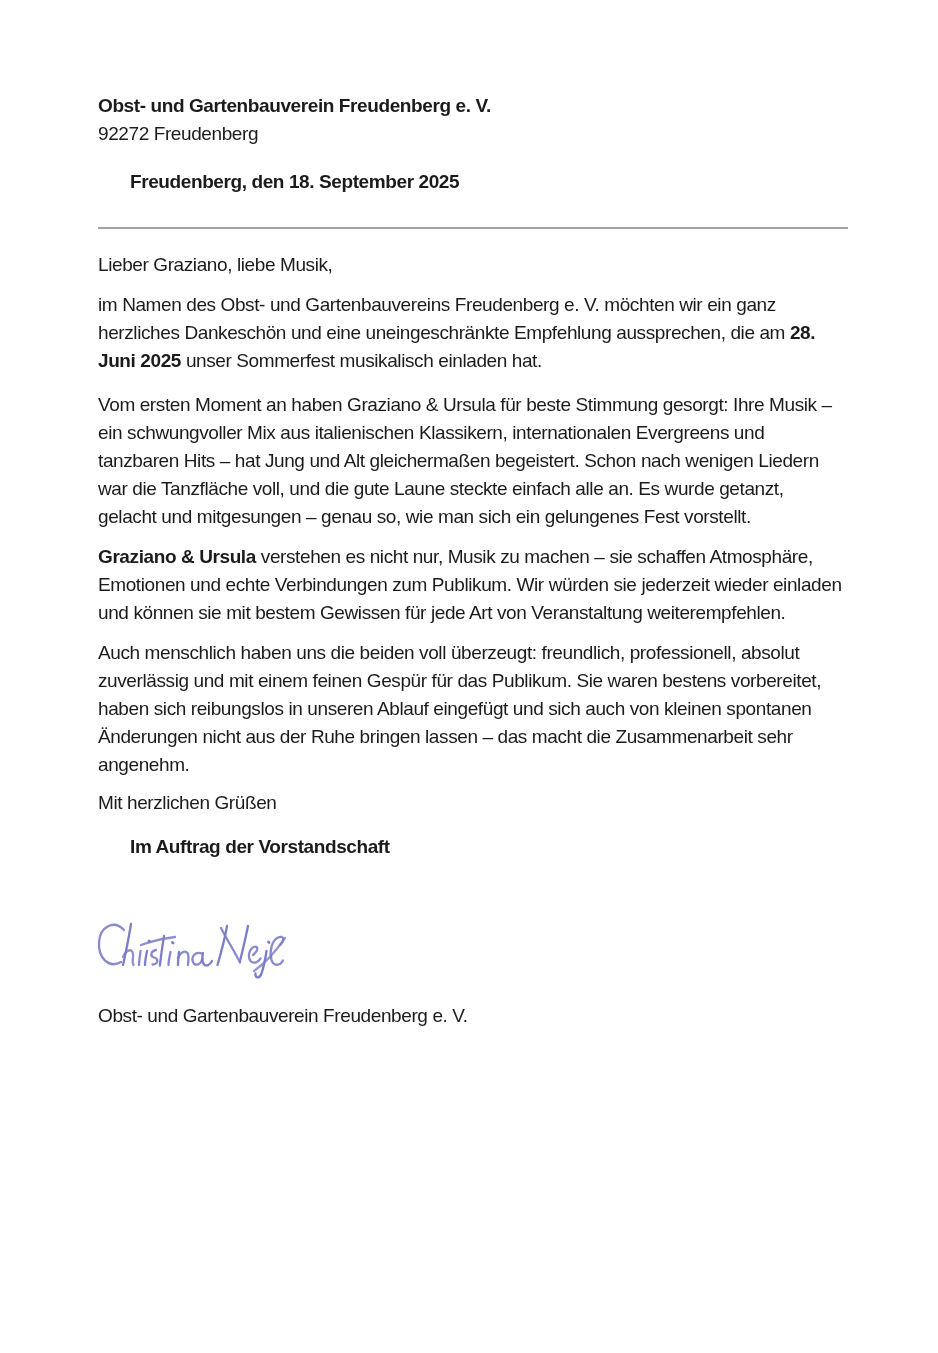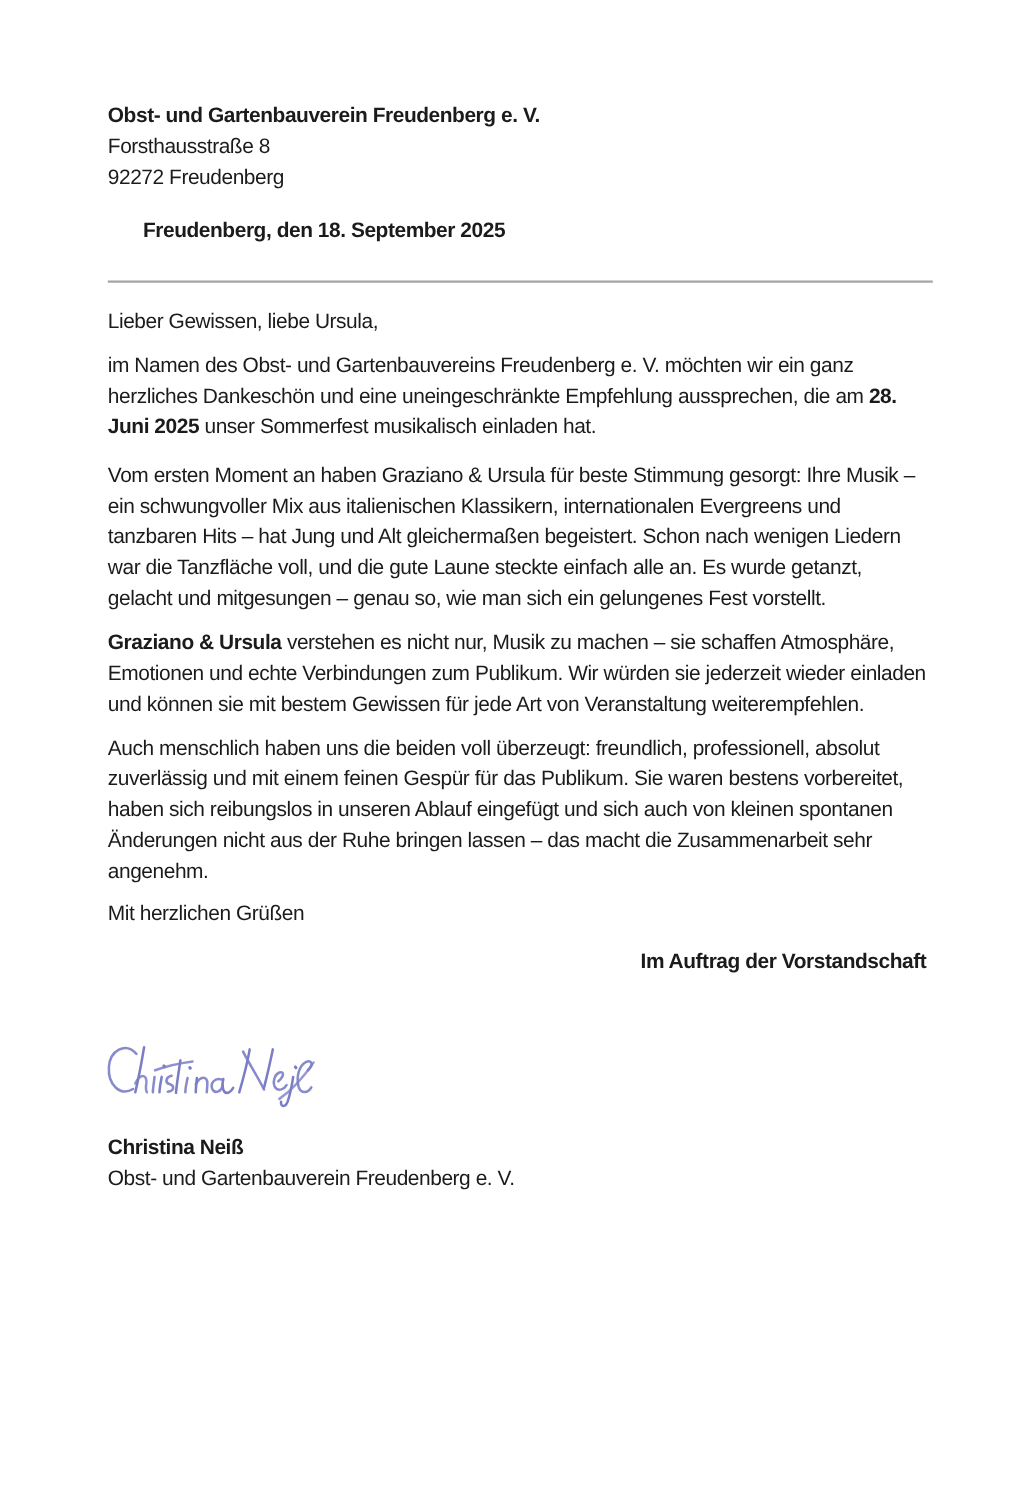--- a/index.html
+++ b/index.html
@@ -30,45 +30,44 @@
   .divider{
     border:none;
     border-top:2px solid var(--divider-color);
     margin:31px 0 0 0;
     width:750px;
   }
   .salutation{margin-top:22px;}
   .body-par{margin:12px 0 0 0;max-width:760px;}
   .body-par.gap-lg{margin-top:16px;}
   .closing{margin-top:10px;}
-  .onbehalf{margin-top:16px;text-align:right;}
+  .onbehalf{margin-top:16px;}
   .signature-wrap{
     margin:53px 0 0 -4px;
     width:194px;height:72px;
   }
   .signature-wrap svg{display:block;}
   .signoff{margin-top:16px;}
   .signoff div{margin:0;}
 </style>
 </head>
 <body>
 
 <div class="page">
 
   <div class="sender-block">
     <div class="bold">Obst- und Gartenbauverein Freudenberg e. V.</div>
-    <div>Forsthausstraße 8</div>
     <div>92272 Freudenberg</div>
   </div>
 
   <div class="dateline bold">Freudenberg, den 18. September 2025</div>
 
   <hr class="divider">
 
-  <div class="salutation">Lieber Gewissen, liebe Ursula,</div>
+  <div class="salutation">Lieber Graziano, liebe Musik,</div>
 
   <div id="paragraphs">
       <p class="body-par"><span>im Namen des Obst- und Gartenbauvereins Freudenberg e. V. möchten wir ein ganz herzliches Dankeschön und eine uneingeschränkte Empfehlung aussprechen, die am </span><b>28. Juni 2025</b><span> unser Sommerfest musikalisch einladen hat.</span></p>
       <p class="body-par gap-lg"><span>Vom ersten Moment an haben Graziano &amp; Ursula für beste Stimmung gesorgt: Ihre Musik – ein schwungvoller Mix aus italienischen Klassikern, internationalen Evergreens und tanzbaren Hits – hat Jung und Alt gleichermaßen begeistert. Schon nach wenigen Liedern war die Tanzfläche voll, und die gute Laune steckte einfach alle an. Es wurde getanzt, gelacht und mitgesungen – genau so, wie man sich ein gelungenes Fest vorstellt.</span></p>
       <p class="body-par"><b>Graziano &amp; Ursula</b><span> verstehen es nicht nur, Musik zu machen – sie schaffen Atmosphäre, Emotionen und echte Verbindungen zum Publikum. Wir würden sie jederzeit wieder einladen und können sie mit bestem Gewissen für jede Art von Veranstaltung weiterempfehlen.</span></p>
       <p class="body-par"><span>Auch menschlich haben uns die beiden voll überzeugt: freundlich, professionell, absolut zuverlässig und mit einem feinen Gespür für das Publikum. Sie waren bestens vorbereitet, haben sich reibungslos in unseren Ablauf eingefügt und sich auch von kleinen spontanen Änderungen nicht aus der Ruhe bringen lassen – das macht die Zusammenarbeit sehr angenehm.</span></p>
     </div>
 
   <div class="closing">Mit herzlichen Grüßen</div>
 
@@ -112,17 +111,16 @@
         <path d="M172.5 37 C171.5 44 170 52 167.5 59.5 C165.5 65 161 64.5 161.5 59.5"></path>
         <path d="M174.5 28 L175 28.5" stroke-width="2.8"></path>
 
         <path d="M186 31 C191 26.5 190 21 184 23.5 C178 26.5 175 37 177.5 46 C179.5 52.5 186 52 189 46.5" opacity="0.9"></path>
         <path d="M160 57 C170 50 181 38.5 191 24" opacity="0.8"></path>
       </g>
     </svg>
   </div>
 
   <div class="signoff">
-    <div class="bold">Christina Neiß</div>
     <div>Obst- und Gartenbauverein Freudenberg e. V.</div>
   </div>
 
 </div>
 
 </body></html>

